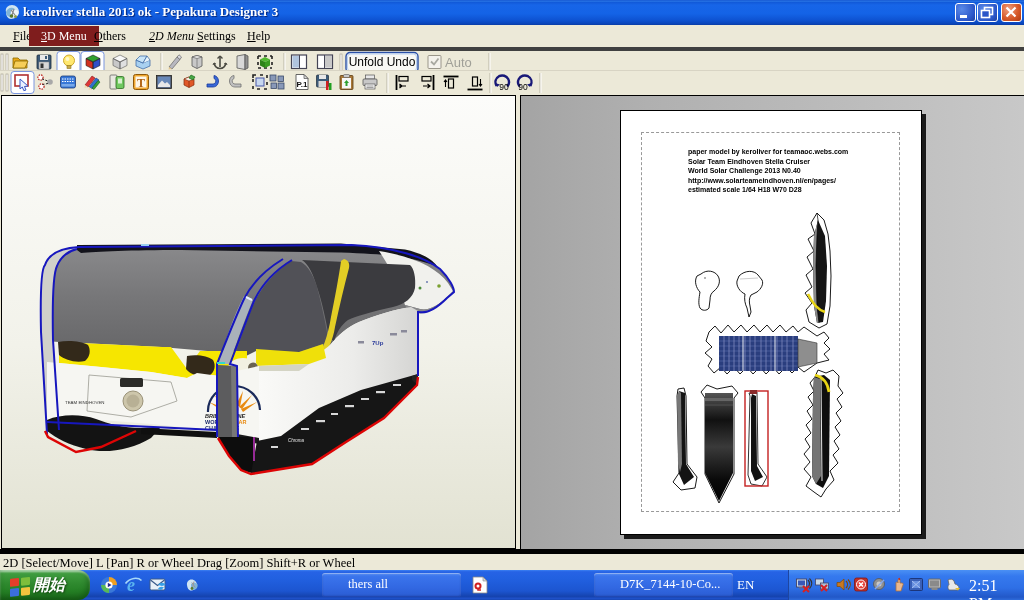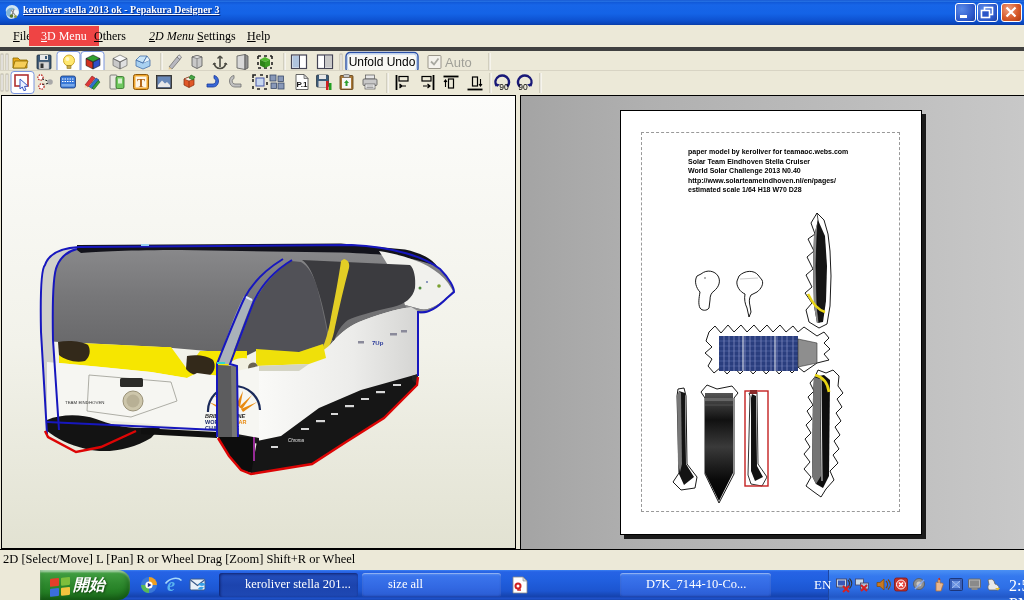--- a/index.html
+++ b/index.html
@@ -2,62 +2,62 @@
 <html><head>
 <meta charset="utf-8">
 <style>
   html,body{margin:0;padding:0;}
   body{width:1024px;height:600px;overflow:hidden;position:relative;
        font-family:"Liberation Serif", serif;background:#ECE9D8;}
   .abs{position:absolute;}
   
   #titlebar{left:0;top:0;width:1024px;height:25px;
     background:linear-gradient(180deg,#0A47C8 0%,#2E7BE8 4%,#1159D8 9%,#1765E8 20%,#1463E6 55%,#0E53D2 80%,#0A47BE 93%,#0A3CA6 100%);}
-  #titletext{left:23px;top:4px;color:#fff;font-size:10px;font-weight:bold;
-    text-shadow:1px 1px 1px #00237a;letter-spacing:0px;white-space:nowrap;text-decoration:underline;}
+  #titletext{left:23px;top:4px;color:#fff;font-size:13px;font-weight:bold;
+    text-shadow:1px 1px 1px #00237a;letter-spacing:0px;white-space:nowrap;}
   .wbtn{top:3px;width:21px;height:19px;border-radius:3px;border:1px solid #ffffff;box-sizing:border-box;}
   #btnmin{left:955px;background:radial-gradient(circle at 30% 30%,#5a8ae8,#2a55c8 70%,#1d3f9e);}
   #btnmax{left:977px;background:radial-gradient(circle at 30% 30%,#5a8ae8,#2a55c8 70%,#1d3f9e);}
   #btncls{left:1001px;background:radial-gradient(circle at 35% 30%,#f0a080,#d75a2a 55%,#b03a10);}
   
   #menubar{left:0;top:25px;width:1024px;height:22px;background:#ECE9D8;font-size:12px;color:#000;}
   .mitem{position:absolute;top:1px;height:20px;line-height:20px;padding:0 12px;white-space:nowrap;}
-  .msel{background:#ef4444;color:#fff;}
+  .msel{background:#7f1d1d;color:#fff;}
   u{text-underline-offset:1px;}
   
   #tb1{left:0;top:47px;width:1024px;height:23px;background:#ECE9D8;border-top:4px solid #404040;}
   #tb2{left:0;top:70px;width:1024px;height:24px;background:#ECE9D8;border-top:1px solid #d8d4c4;}
   
   #view3d{left:1px;top:95px;width:513px;height:452px;border:1px solid #000;
      background:linear-gradient(180deg,#fcfcfa 0%,#f2f2ea 55%,#e2e2d2 100%);}
   #view2d{left:520px;top:95px;width:503px;height:453px;border:1px solid #000;background:linear-gradient(90deg,#A4A4A4 0%,#B0B0B0 25%,#BCBCBC 65%,#C8C8C8 100%);}
   #page{left:99px;top:14px;width:300px;height:423px;background:#fff;border:1px solid #000;
      box-shadow:4px 4px 0 #1a1a1a;}
   #margins{left:20px;top:21px;width:257px;height:378px;border:1px dashed #999;}
   #pagetext{left:67px;top:36px;font-family:"Liberation Sans",sans-serif;font-size:7px;line-height:9.6px;color:#000;font-weight:bold;letter-spacing:0px;}
   
   #statusbar{left:0;top:549px;width:1024px;height:21px;background:#ECE9D8;font-size:12.5px;color:#000;
-     border-top:1px solid #000000;}
+     border-top:5px solid #000000;}
   
   #taskbar{left:0;top:570px;width:900px;height:30px;
-    background:linear-gradient(180deg,#3C81F2 0%,#2663E5 6%,#2160E0 30%,#1C55D0 70%,#1543AE 88%,#1E50C8 95%,#1847B2 100%);margin-left:40px;}
+    background:linear-gradient(180deg,#3C81F2 0%,#2663E5 6%,#2160E0 30%,#1C55D0 70%,#1543AE 88%,#1E50C8 95%,#1847B2 100%);}
   #startbtn{left:0;top:0px;width:90px;height:30px;border-radius:0 12px 12px 0;
     background:linear-gradient(180deg,#7AC07A 0%,#3F9C3F 12%,#2F8A2F 45%,#258025 70%,#1E701E 100%);
     box-shadow:inset -2px -3px 6px rgba(0,40,0,.4), inset 0 2px 2px rgba(255,255,255,.45);}
   #starttext{left:33px;top:5px;color:#fff;font-size:16px;font-style:italic;font-weight:bold;text-shadow:1px 1px 2px #14440f;}
   .tbtn{position:absolute;top:3px;height:24px;border-radius:3px;color:#fff;font-size:12.5px;
     background:linear-gradient(180deg,#5088F0 0%,#3A74EC 15%,#3268E2 60%,#2A5CD2 100%);
     box-shadow:inset 0 1px 1px rgba(255,255,255,.4), inset 0 -1px 2px rgba(0,0,60,.3);}
   .tbtn .lbl{position:absolute;left:26px;top:4px;white-space:nowrap;}
   #task1{left:179px;width:139px;background:linear-gradient(180deg,#2450BE 0%,#1C44AE 50%,#1E48B4 100%);
     box-shadow:inset 1px 1px 3px rgba(0,0,50,.6);}
   #task2{left:322px;width:139px;}
   #task3{left:465px;width:139px;}
-  #task4{left:580px;width:139px;padding-left:12px;}
-  #entxt{left:774px;top:7px;color:#fff;font-size:13px;font-family:Liberation Serif, serif;}
+  #task4{left:594px;width:139px;}
+  #entxt{left:737px;top:7px;color:#fff;font-size:13px;font-family:Liberation Serif, serif;}
   #tray{left:788px;top:0;width:236px;height:30px;
     background:linear-gradient(180deg,#4A90F4 0%,#3579EE 20%,#2E6FE6 60%,#2258C8 90%,#2E6BDA 100%);
     border-left:1px solid #1e46a0;}
   #clock{left:969px;top:7px;color:#fff;font-size:16px;}
 </style>
 </head>
 <body>
 
 <div id="titlebar" class="abs"></div>
 <svg class="abs" style="left:3px;top:3px" width="19" height="19">
@@ -637,25 +637,22 @@
     <g fill="#D01818">
       <path d="M8.5,8.5 L7,1.5 L11,3 Z"></path>
         <path d="M8.5,8.5 L14,3.5 L15,8 Z"></path>
       <path d="M8.5,8.5 L15.5,11 L12,14.5 Z"></path>
         <path d="M8.5,8.5 L9.5,15.5 L5,14.5 Z"></path>
       <path d="M8.5,8.5 L2.5,13 L1.5,8.5 Z"></path>
         <path d="M8.5,8.5 L1.5,5.5 L5,2.5 Z"></path>
     </g>
     <circle cx="8.5" cy="8.5" r="2" fill="#fff"></circle>
   </svg>
-  <div id="task1" class="abs tbtn">
-      <span class="lbl">keroliver stella 201...</span>
-    </div>
   <div id="task2" class="abs tbtn">
-      <span class="lbl">size all</span>
+      <span class="lbl">thers all</span>
     </div>
   <div id="task4" class="abs tbtn">
       <span class="lbl">D7K_7144-10-Co...</span>
     </div>
   <div id="entxt" class="abs">EN</div>
 
   <svg class="abs" style="left:796px;top:7px" width="165" height="17">
 
     <g transform="translate(0,0)">
       <rect x="0.5" y="2" width="10" height="8" fill="#C8D8E8" stroke="#446" stroke-width="0.9"></rect>

